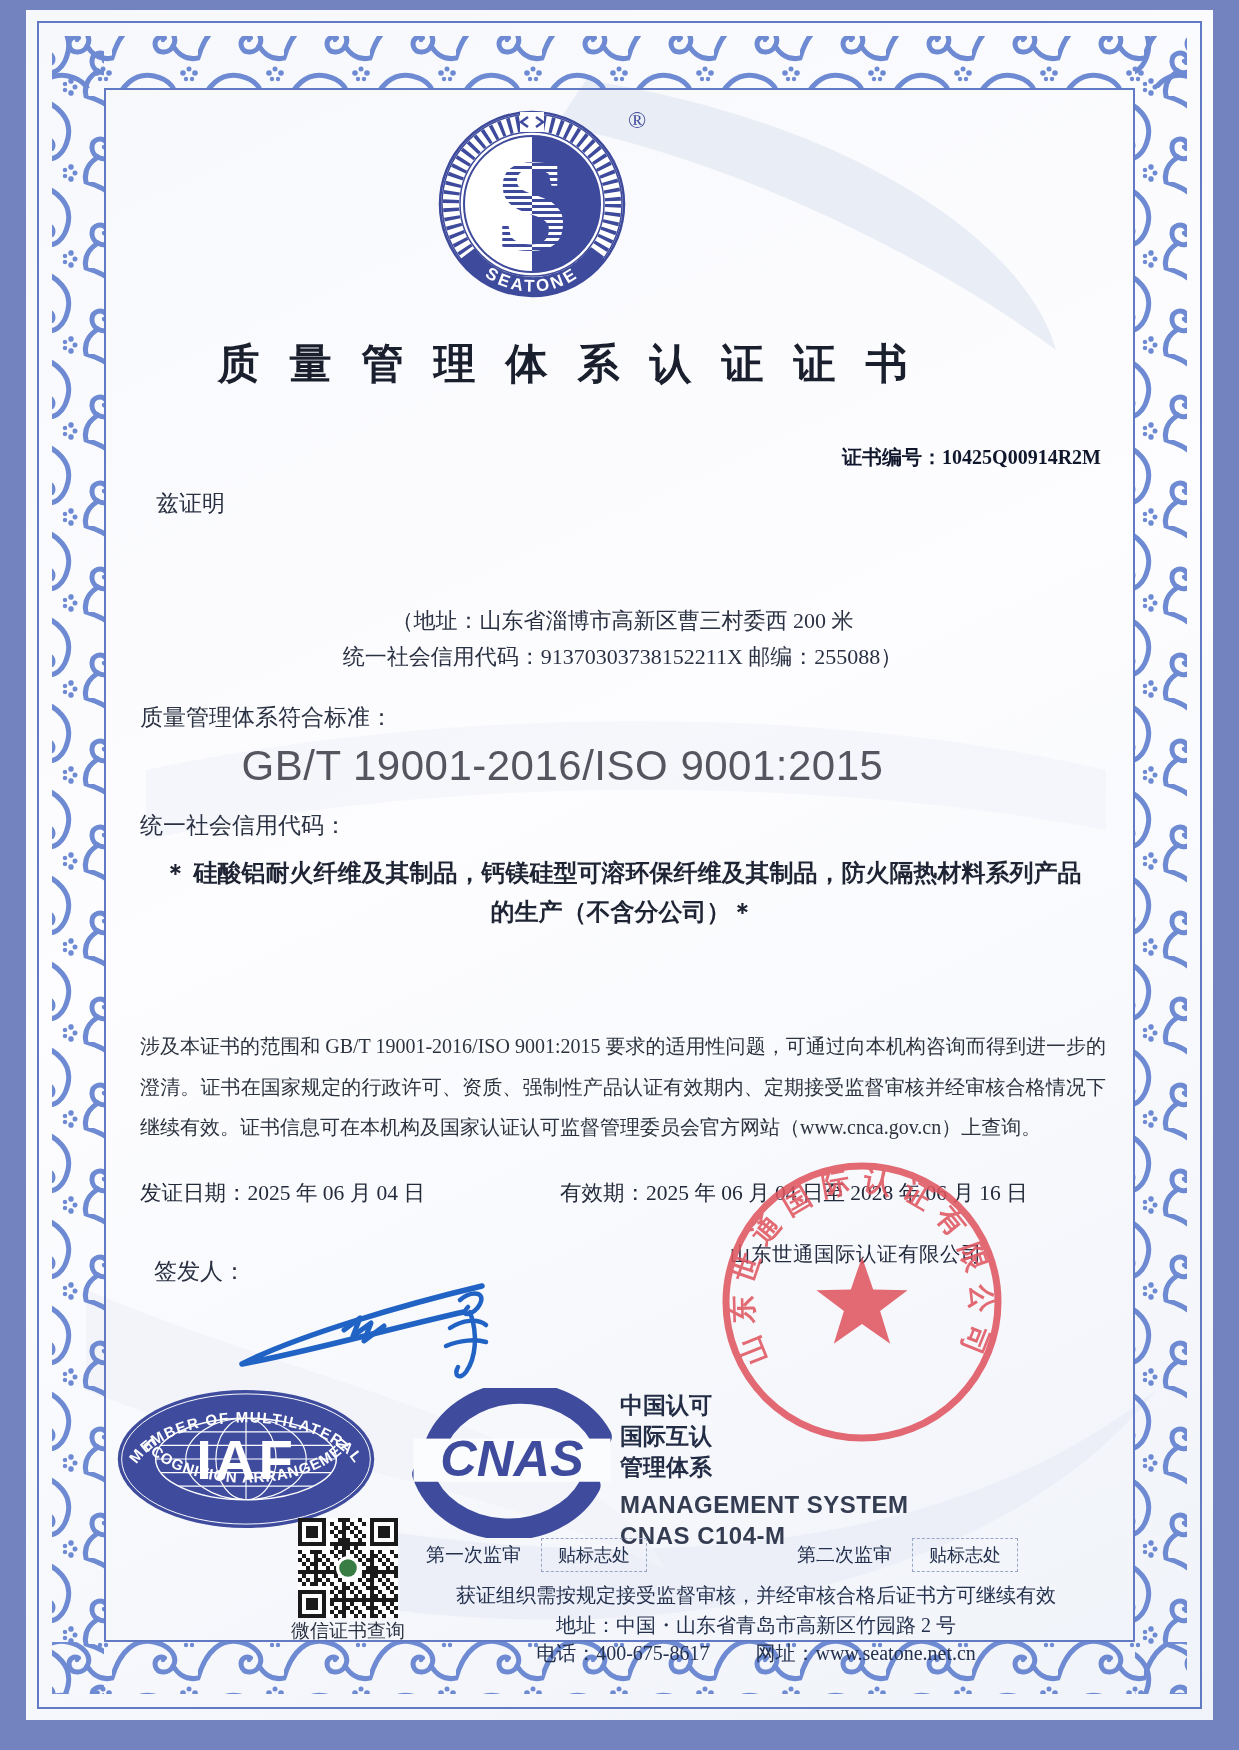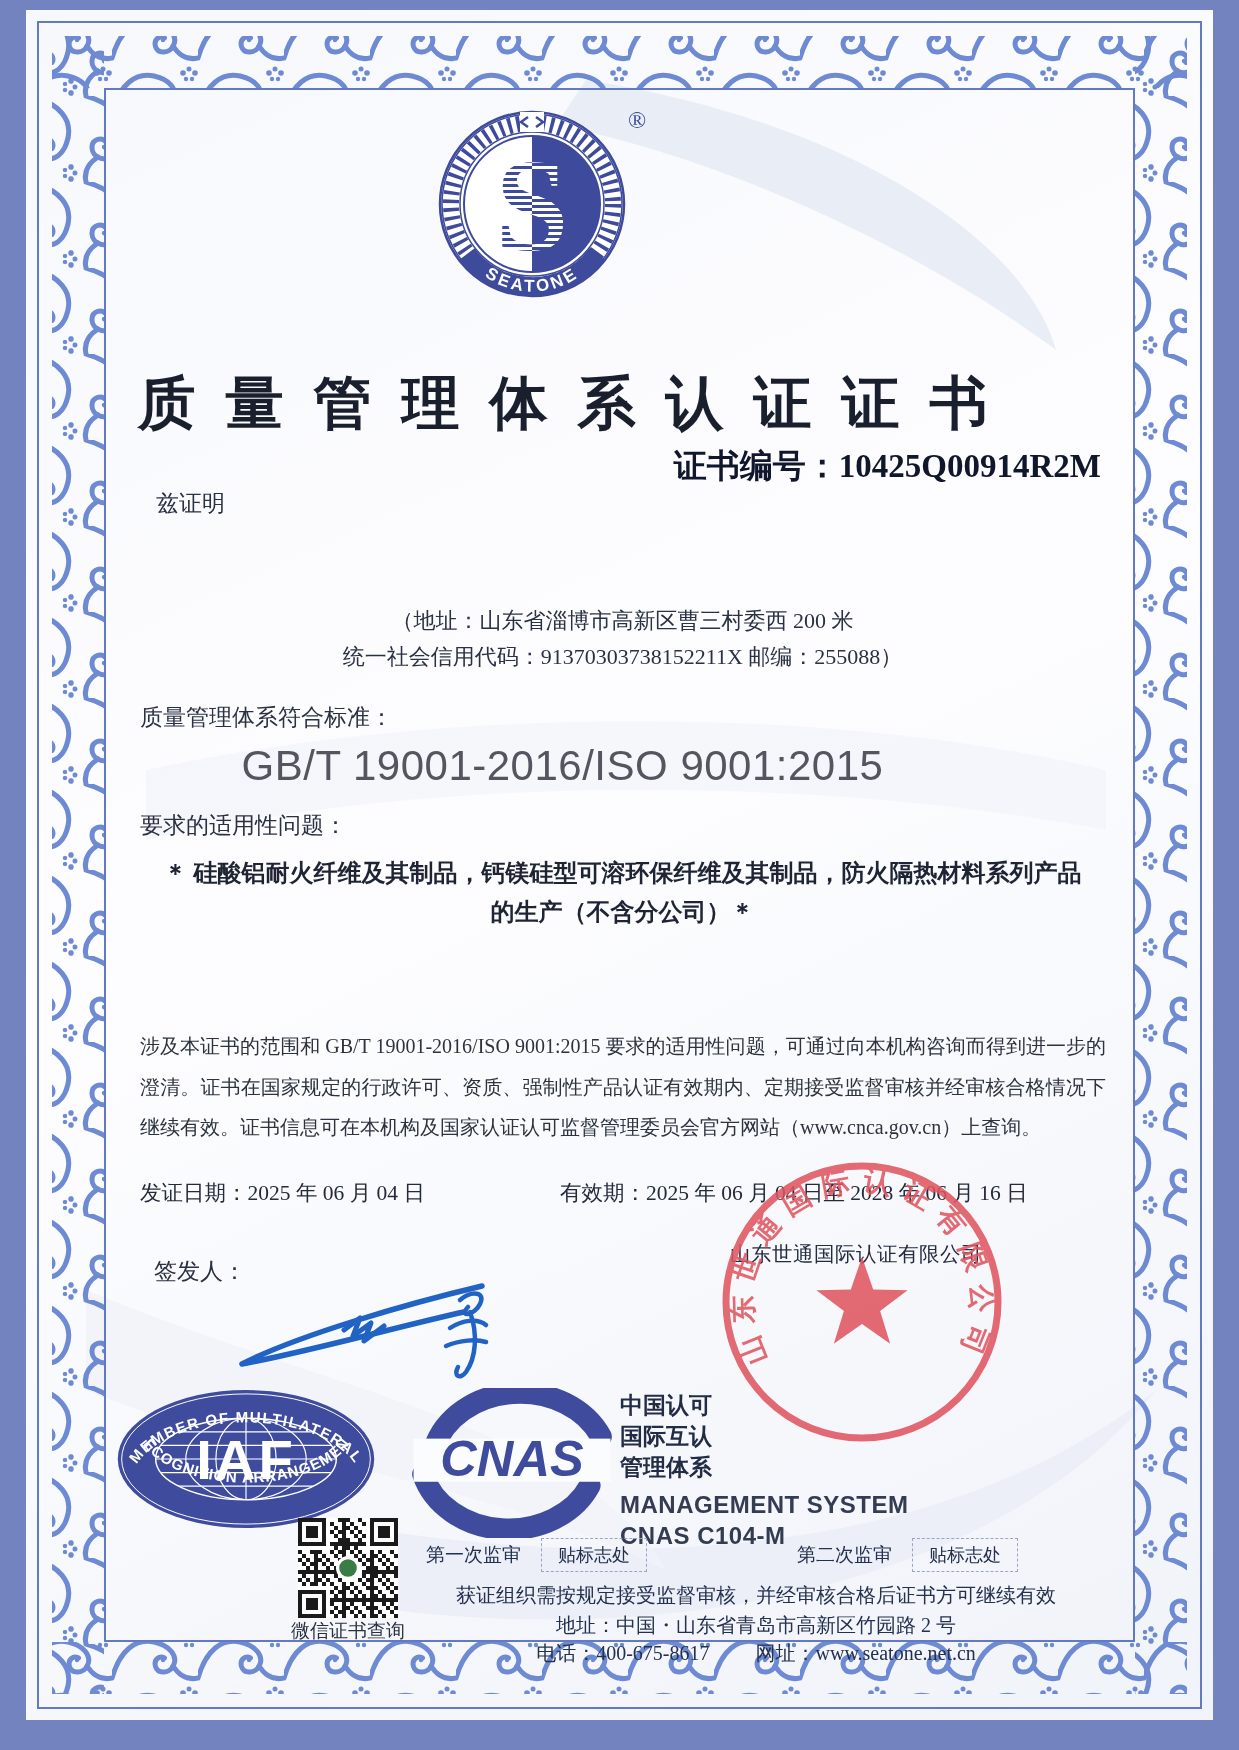--- a/index.html
+++ b/index.html
@@ -15,23 +15,23 @@
   .watermark{position:absolute;left:0;top:0;z-index:0;}
   .frame-line-outer{position:absolute;inset:11px;border:2.5px solid #6279c4;z-index:1;}
   .frame-line-inner{position:absolute;inset:78px;border:2px solid #6279c4;z-index:1;}
   svg.frame{position:absolute;left:0;top:0;z-index:1;}
   .content{position:absolute;inset:0;z-index:2;color:#262c38;}
   .abs{position:absolute;}
   .ctr{text-align:center;}
   .sans{font-family:"Liberation Sans","DejaVu Sans",sans-serif;}
 
   .logo-wrap{left:394px;top:84px;width:235px;height:220px;}
-  .title{left:54px;top:326px;width:965px;font-size:58px;font-weight:700;color:#1a1f2e;
-         letter-spacing:30px;text-indent:30px;margin-top:29px;}
-  .cert-line{top:434px;right:112px;font-size:33px;font-weight:700;color:#10172c;}
+  .title{left:54px;top:326px;width:965px;font-size:42px;font-weight:700;color:#1a1f2e;
+         letter-spacing:30px;text-indent:30px;}
+  .cert-line{top:434px;right:112px;font-size:20px;font-weight:700;color:#10172c;}
   .certify-label{left:130px;top:478px;font-size:23px;color:#2a3142;}
   .company{left:114px;top:500px;width:965px;font-size:40px;font-weight:700;color:#1b2130;letter-spacing:1px;}
   .addr1{left:114px;top:596px;width:965px;font-size:22px;color:#2a3142;}
   .addr2{left:114px;top:632px;width:965px;font-size:22px;color:#2a3142;}
   .standard-label{left:114px;top:692px;font-size:23px;color:#2a3142;}
   .standard{left:54px;top:732px;width:965px;font-size:42px;color:#54555f;letter-spacing:.5px;}
   .scope-label{left:114px;top:800px;font-size:23px;color:#2a3142;}
   .scope{left:134px;top:844px;width:925px;font-size:24px;font-weight:700;line-height:39px;color:#1e2433;}
   .note{left:114px;top:1016px;width:966px;font-size:20px;line-height:40.5px;text-align:justify;color:#2c333f;}
   .issue-date{left:114px;top:1168px;font-size:21.5px;color:#232a3a;}
@@ -143,21 +143,21 @@
       <span>证书编号：</span><span>10425Q00914R2M</span>
     </div>
 
     <div class="abs certify-label">兹证明</div>
     <div class="abs addr1 ctr">（地址：山东省淄博市高新区曹三村委西 200 米</div>
     <div class="abs addr2 ctr">统一社会信用代码：91370303738152211X 邮编：255088）</div>
 
     <div class="abs standard-label">质量管理体系符合标准：</div>
     <div class="abs standard ctr sans">GB/T 19001-2016/ISO 9001:2015</div>
 
-    <div class="abs scope-label">要求的适用性问题：</div>
+    <div class="abs scope-label">统一社会信用代码：</div>
     <div class="abs scope ctr">＊ 硅酸铝耐火纤维及其制品，钙镁硅型可溶环保纤维及其制品，防火隔热材料系列产品的生产（不含分公司）＊</div>
 
     <div class="abs note">涉及本证书的范围和 GB/T 19001-2016/ISO 9001:2015 要求的适用性问题，可通过向本机构咨询而得到进一步的澄清。证书在国家规定的行政许可、资质、强制性产品认证有效期内、定期接受监督审核并经审核合格情况下继续有效。证书信息可在本机构及国家认证认可监督管理委员会官方网站（www.cnca.gov.cn）上查询。</div>
 
     <div class="abs issue-date">
       <span>发证日期：</span><span>2025 年 06 月 04 日</span>
     </div>
     <div class="abs validity">
       <span>有效期：</span><span>2025 年 06 月 04 日至 2028 年 06 月 16 日</span>
     </div>

